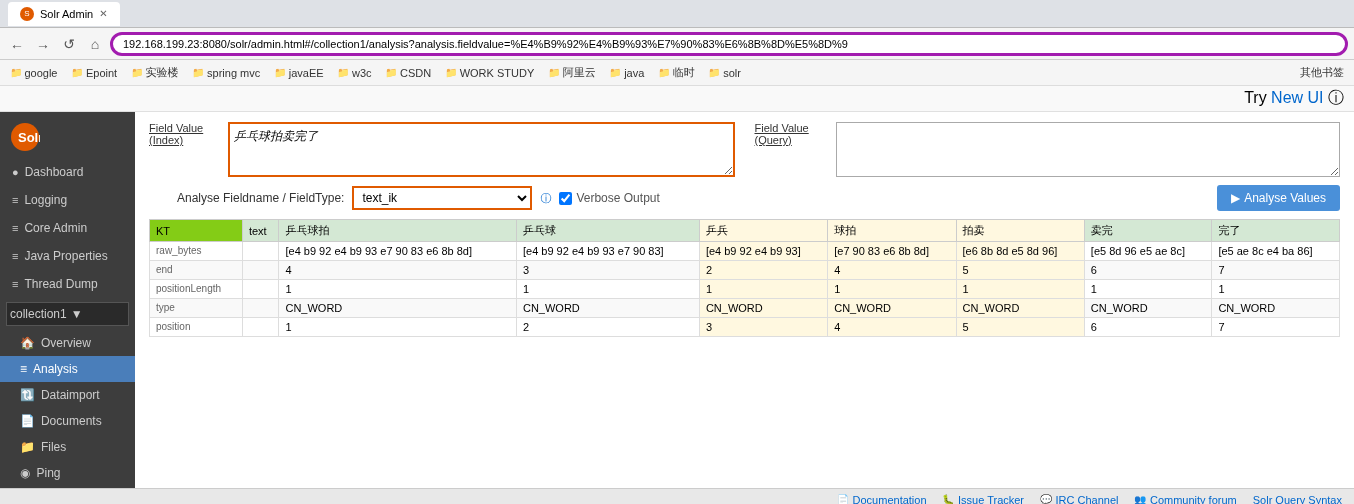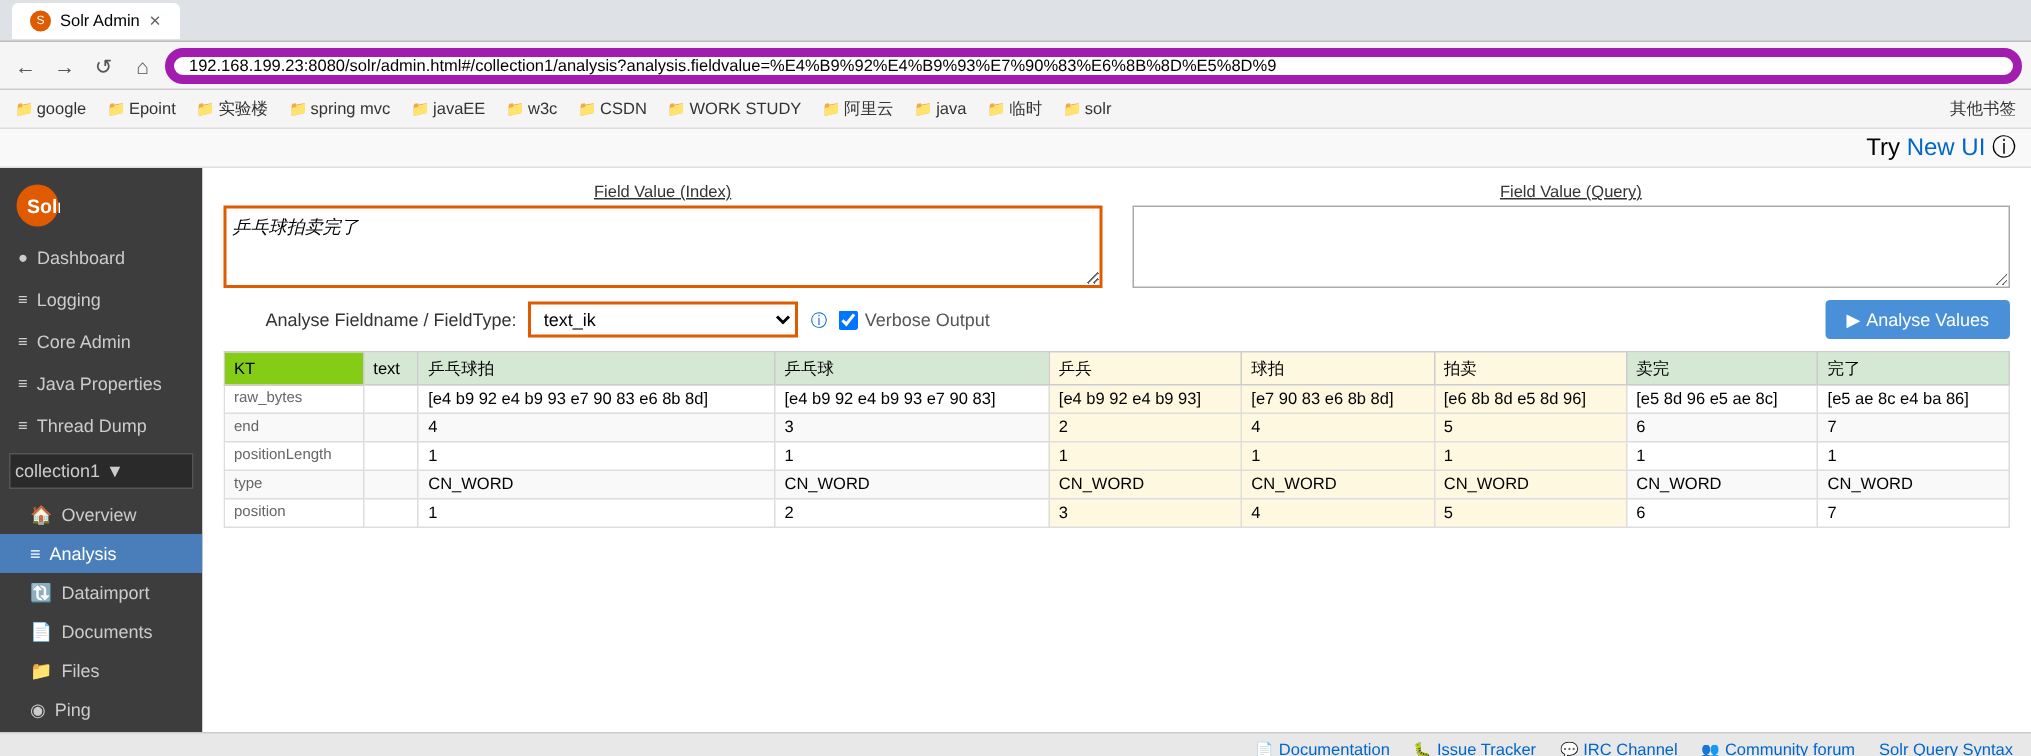--- a/index.html
+++ b/index.html
@@ -46,21 +46,21 @@
     }
     .nav-btn {
       width: 22px; height: 22px;
       border: none; background: transparent;
       cursor: pointer; font-size: 14px; color: #555;
       display: flex; align-items: center; justify-content: center;
     }
     .address-bar {
       flex: 1;
       height: 24px;
-      border: 6px solid #a21caf;
+      border: 3px solid #a21caf;
       border-radius: 12px;
       padding: 0 10px;
       font-size: 11px;
       background: white;
     }
     .bookmarks-bar {
       background: #f5f5f5;
       height: 26px;
       display: flex;
       align-items: center;
@@ -162,23 +162,22 @@
     }
 
     
     .field-row {
       display: flex;
       gap: 20px;
       margin-bottom: 8px;
     }
     .field-group {
       display: flex;
-      flex-direction: column;
+      flex-direction: row;
       flex: 1;
-      align-items: center;
     }
     .field-group.query { flex: 1; }
     .field-label {
       font-size: 11px;
       color: #333;
       margin-bottom: 3px;
       text-decoration: underline;
       cursor: pointer;
     }
     .field-textarea {

